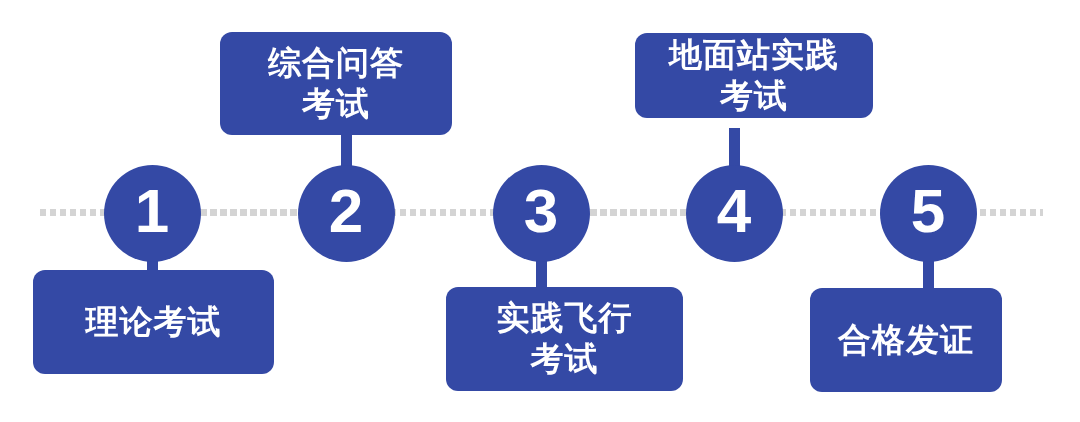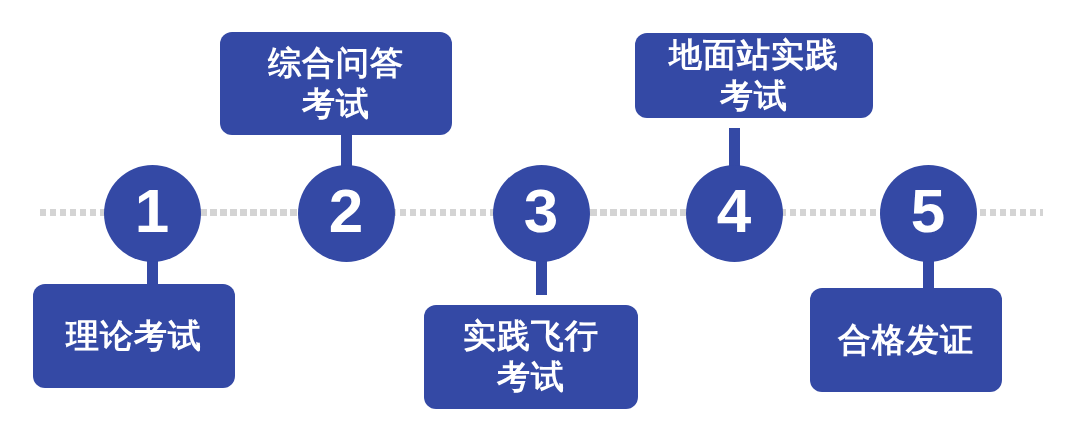--- a/index.html
+++ b/index.html
@@ -69,42 +69,42 @@
 
 <div class="canvas">
 
   <div class="dotted-line"></div>
 
   <div>
     <div class="connector" style="left:146.5px;top:235px;height:60px;"></div>
     <div class="circle" style="left:103.5px;">
       <span class="num">1</span>
     </div>
-    <div class="box" style="left:33px;top:284px;width:202px;height:104px;">
+    <div class="box" style="left:33px;top:270px;width:241px;height:104px;">
       <span class="box-label">理论考试</span>
     </div>
   </div>
 
   <div>
     <div class="connector" style="left:340.5px;top:128px;height:45px;"></div>
     <div class="circle" style="left:297.5px;">
       <span class="num">2</span>
     </div>
     <div class="box" style="left:220px;top:32px;width:232px;height:103px;">
       <span class="box-label">综合问答
 考试</span>
     </div>
   </div>
 
   <div>
     <div class="connector" style="left:535.5px;top:235px;height:60px;"></div>
     <div class="circle" style="left:492.5px;">
       <span class="num">3</span>
     </div>
-    <div class="box" style="left:424px;top:287px;width:214px;height:104px;margin-top:18px;">
+    <div class="box" style="left:446px;top:287px;width:237px;height:104px;">
       <span class="box-label">实践飞行
 考试</span>
     </div>
   </div>
 
   <div>
     <div class="connector" style="left:728.5px;top:128px;height:45px;"></div>
     <div class="circle" style="left:685.5px;">
       <span class="num">4</span>
     </div>

